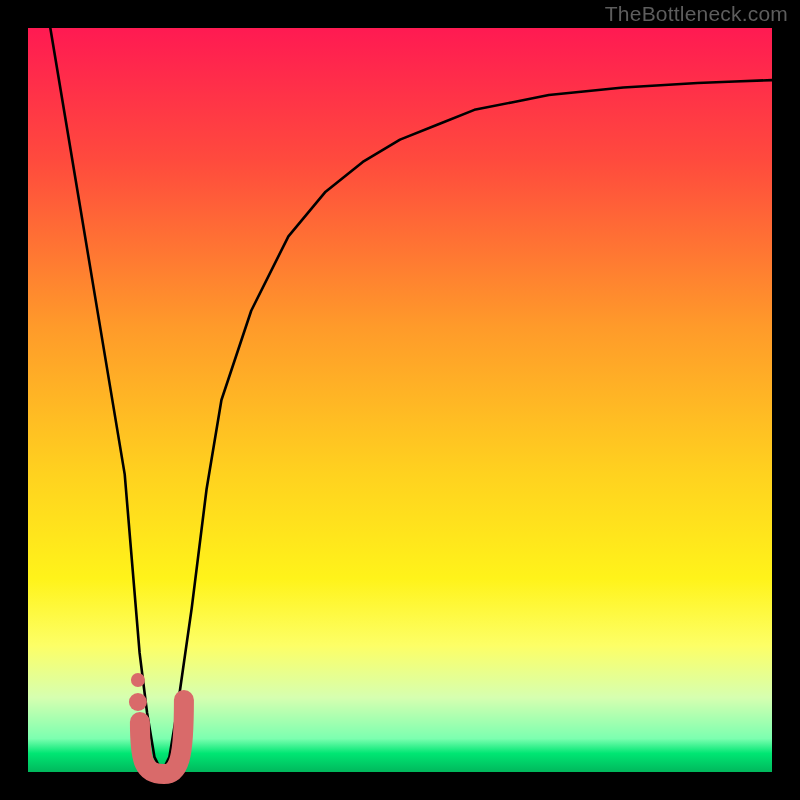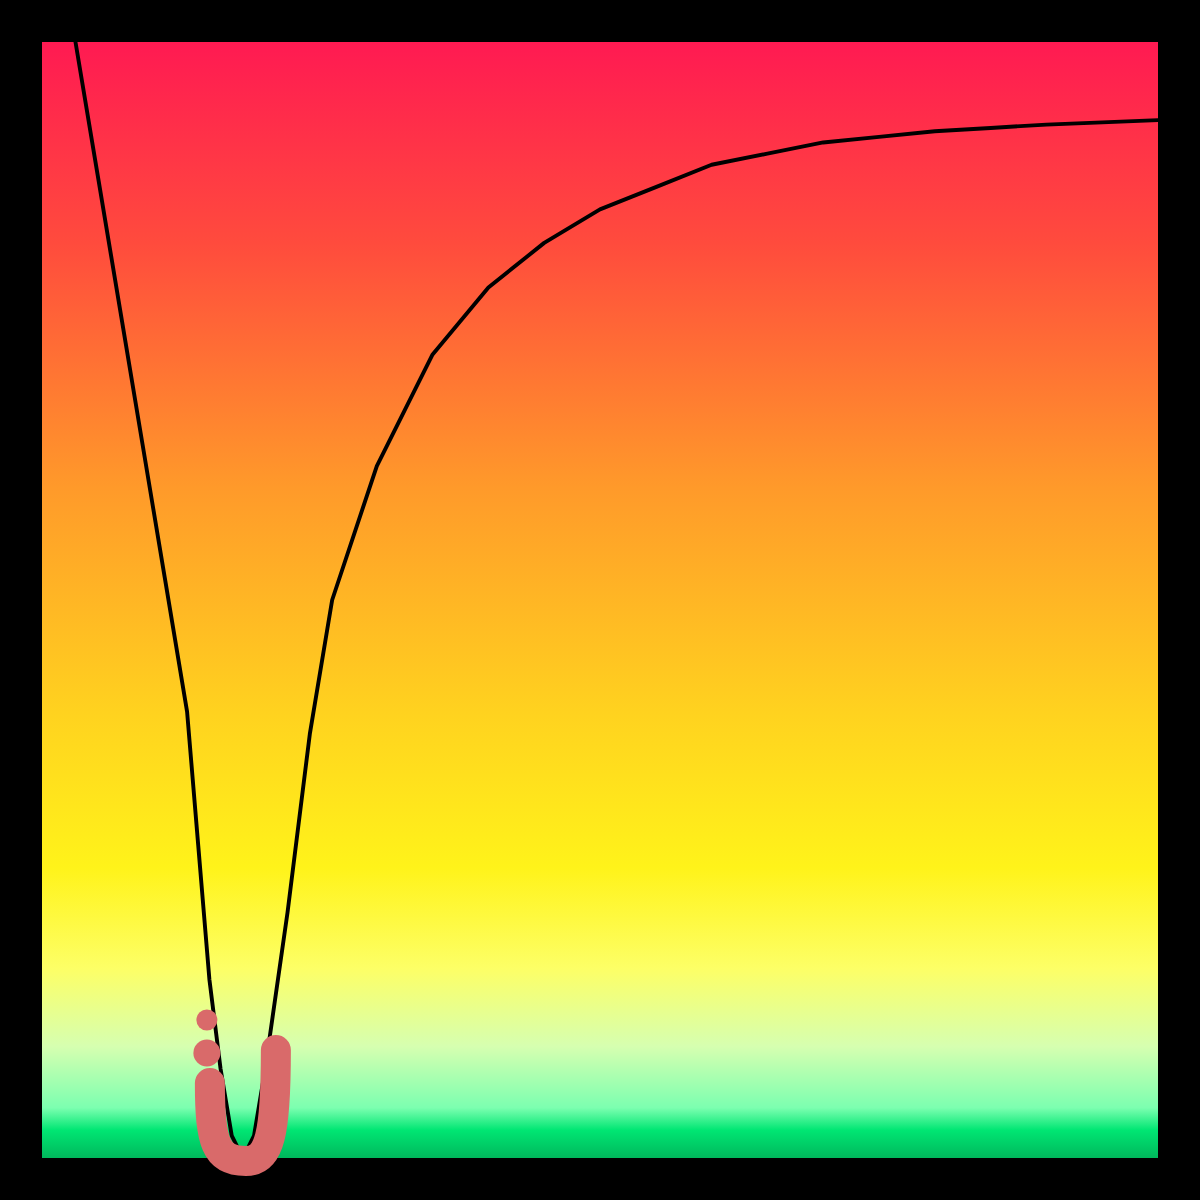--- a/index.html
+++ b/index.html
@@ -30,20 +30,21 @@
   svg {
     position: absolute;
     left: 0;
     top: 0;
   }
 </style>
 </head>
 <body>
 
 <div class="stage">
+  <div class="watermark">TheBottleneck.com</div>
   <svg id="chart-svg" width="800" height="800" viewBox="0 0 800 800">
       <defs>
         <linearGradient id="bg-grad" x1="0" y1="0" x2="0" y2="1">
           <stop offset="0%" stop-color="#ff1a52"></stop>
           <stop offset="18%" stop-color="#ff4b3d"></stop>
           <stop offset="40%" stop-color="#ff9a2a"></stop>
           <stop offset="60%" stop-color="#ffd21f"></stop>
           <stop offset="74%" stop-color="#fff31a"></stop>
           <stop offset="83%" stop-color="#fdff66"></stop>
           <stop offset="90%" stop-color="#d6ffb0"></stop>

